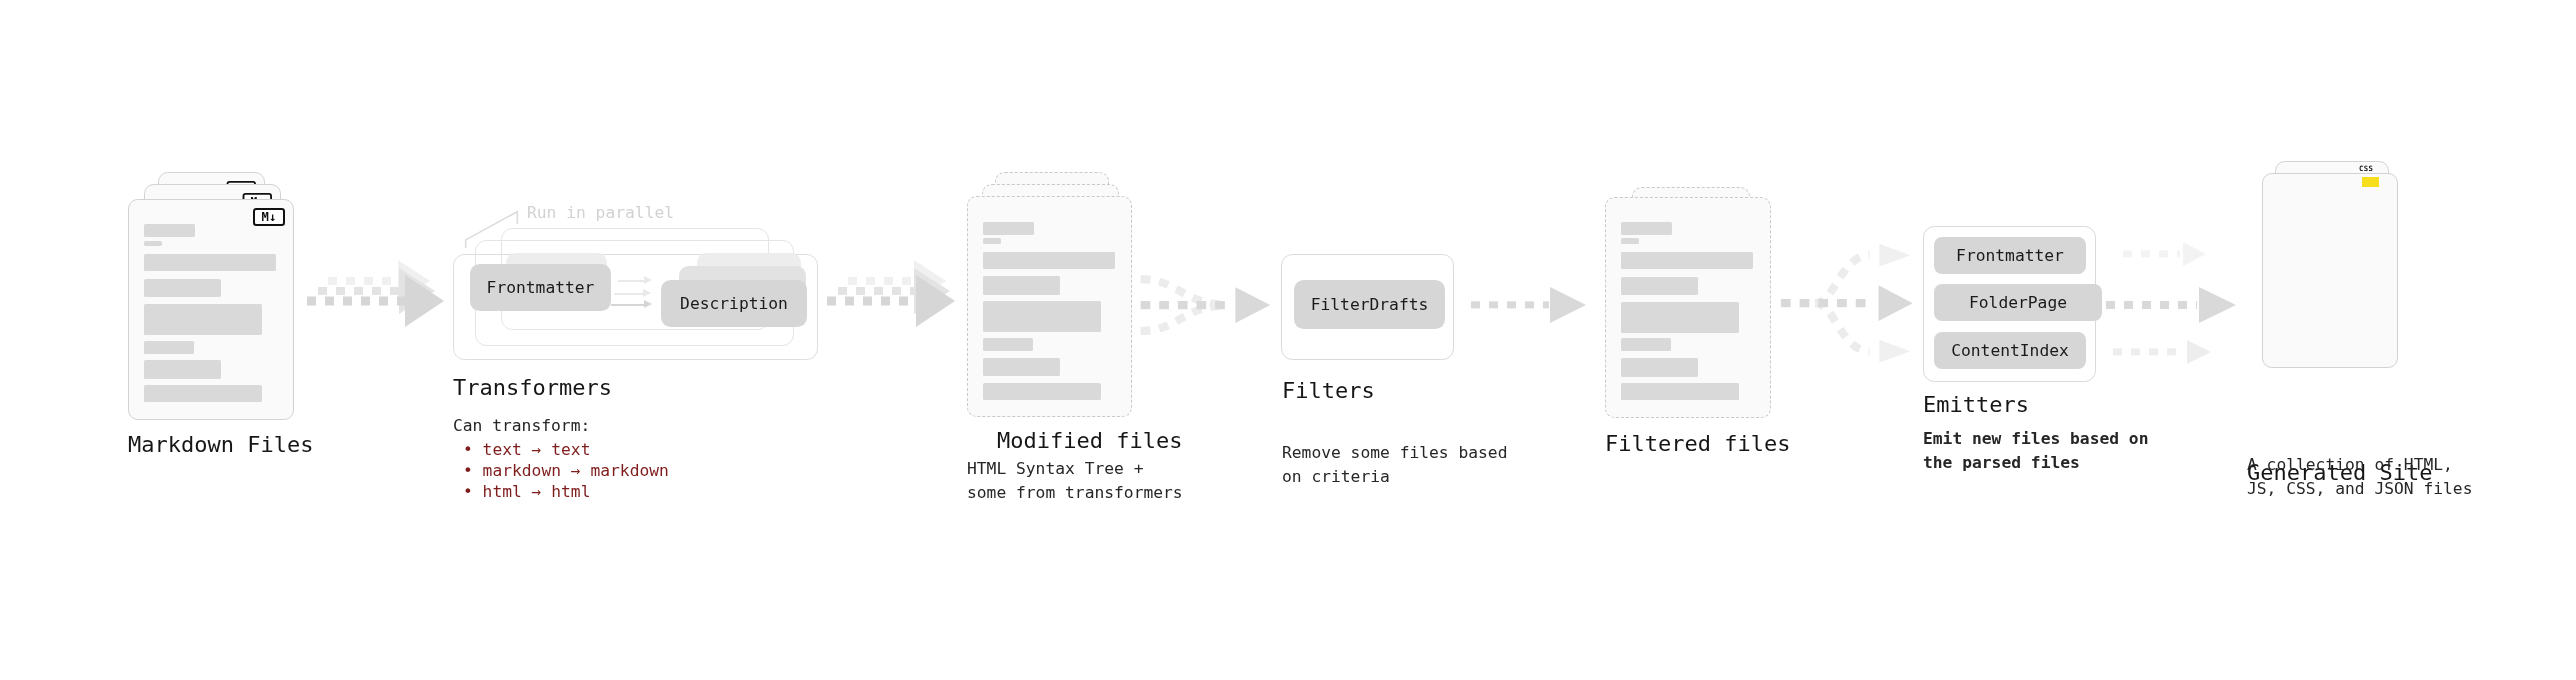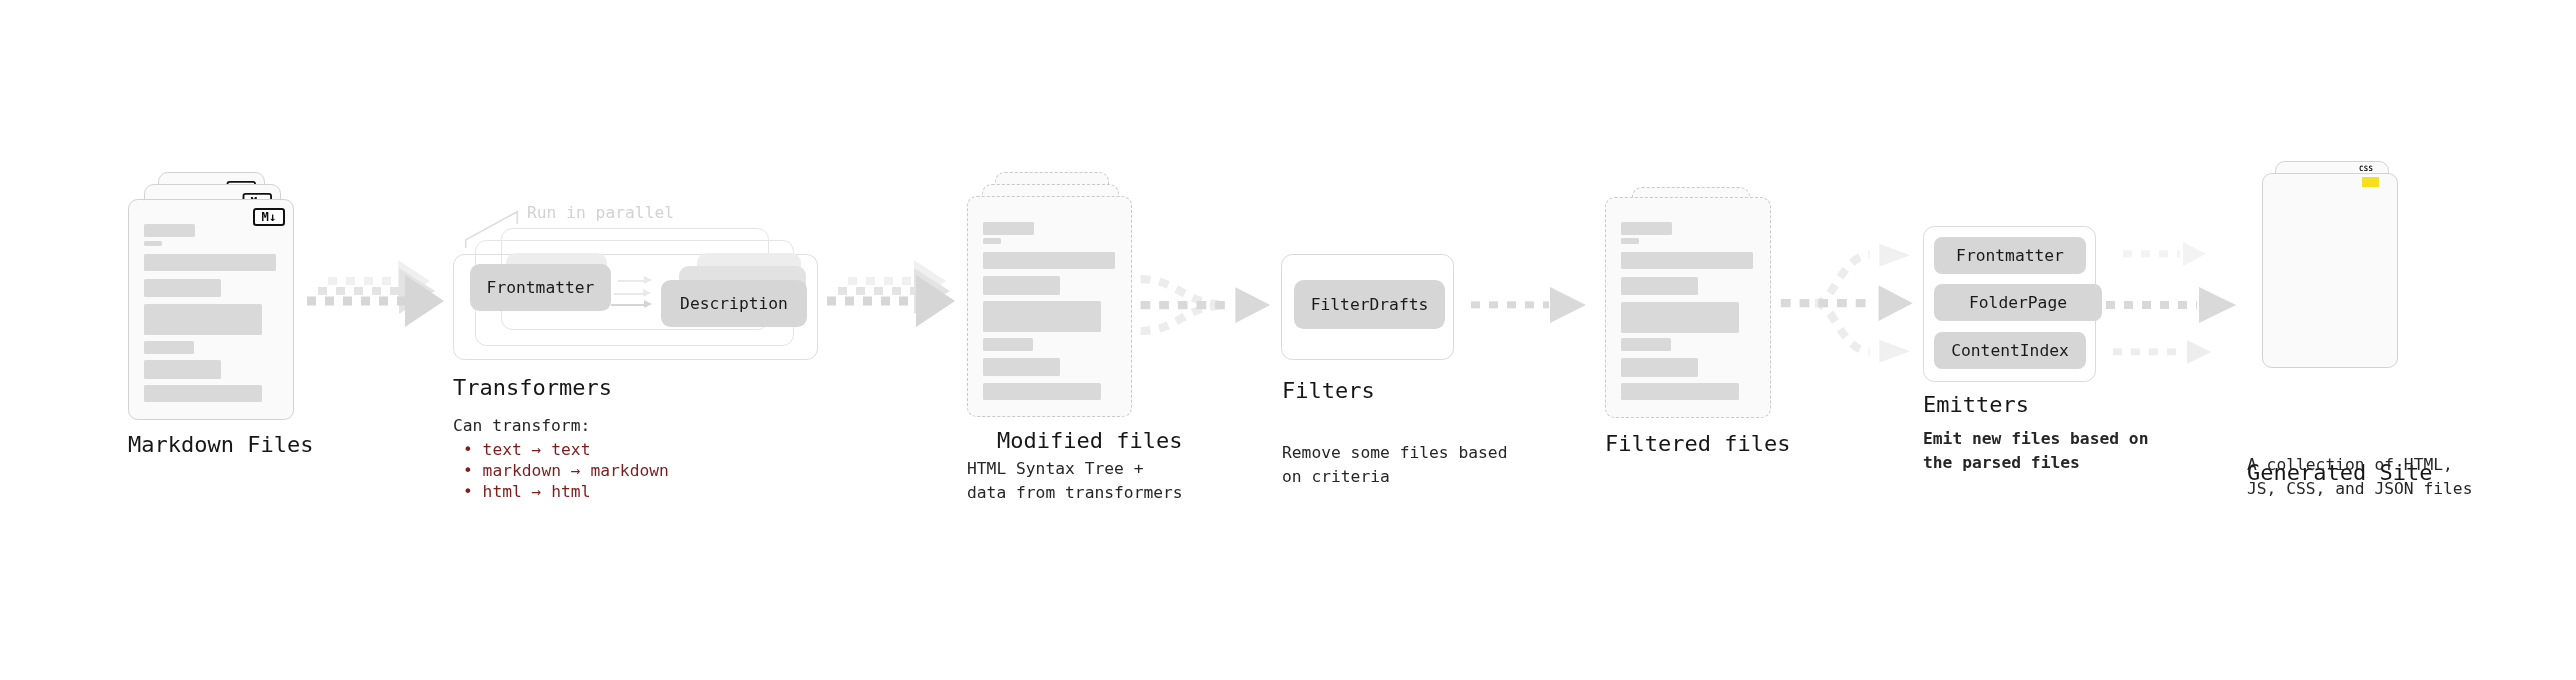--- a/index.html
+++ b/index.html
@@ -142,21 +142,21 @@
         <div class="bar b4"></div>
         <div class="bar b5"></div>
         <div class="bar b6"></div>
         <div class="bar b7"></div>
         <div class="bar b8"></div>
       </div>
     </div>
   </div>
   <div class="h" style="left:997px;top:428px;">Modified files</div>
   <div class="note" style="left:967px;top:457px;">HTML Syntax Tree +
-data from transformers</div>
+some from transformers</div>
 
   <svg class="abs" style="left:1134px;top:267px;" width="142" height="77" viewBox="0 0 175 95">
     <path d="M 8 15 C 52 15, 62 44, 105 46" fill="none" stroke="#ececec" stroke-width="10" stroke-dasharray="12 11"></path>
     <path d="M 8 79 C 52 79, 62 50, 105 48" fill="none" stroke="#ececec" stroke-width="10" stroke-dasharray="12 11"></path>
     <path d="M 8 47 L 112 47" fill="none" stroke="#d9d9d9" stroke-width="10" stroke-dasharray="12 11"></path>
     <polygon points="125,25 168,47 125,69" fill="#d9d9d9"></polygon>
   </svg>
 
   <div class="panel" style="left:1281px;top:254px;width:173px;height:106px;"></div>
   <div class="pill" style="left:1294px;top:280px;width:151px;height:49px;">FilterDrafts</div>

